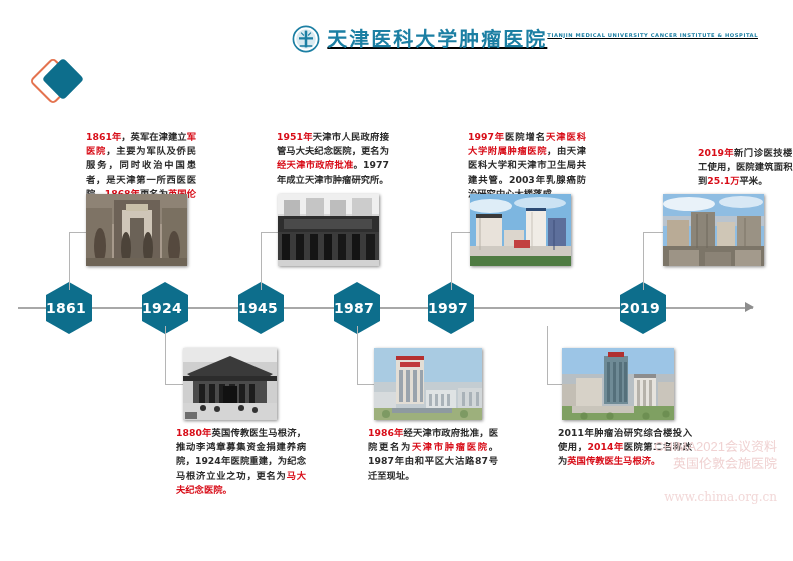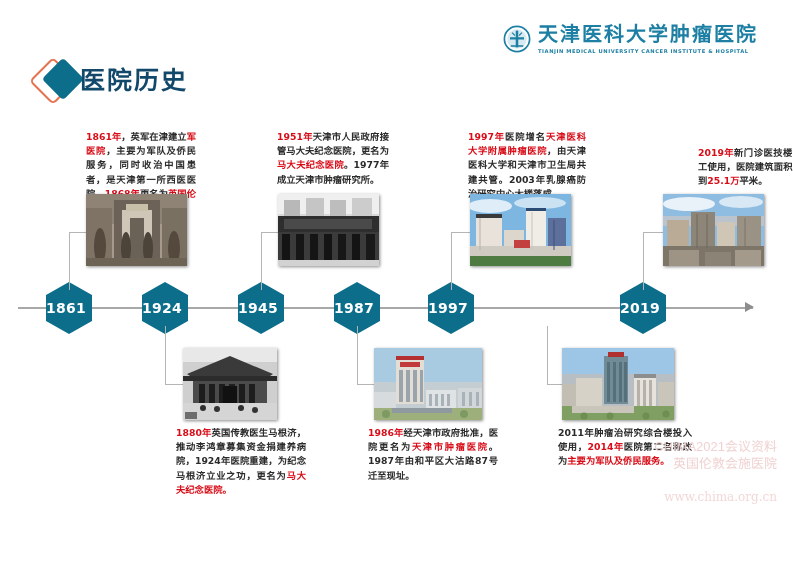--- a/index.html
+++ b/index.html
@@ -27,21 +27,21 @@
     transform:rotate(45deg);
   }
   .page-title{
     position:absolute;left:80px;top:6px;
     font-size:25px;font-weight:bold;color:#12496b;letter-spacing:2px;
   }
 
   
   .hosp-logo{position:absolute;right:35px;top:16px;height:46px;display:flex;align-items:center;gap:7px;}
   .hosp-seal{width:28px;height:28px;flex:0 0 auto;}
-  .hosp-names{display:flex;flex-direction:column;justify-content:center;}
+  .hosp-names{display:flex;flex-direction:row;justify-content:center;text-decoration:underline;}
   .hosp-cn{font-size:20px;font-weight:bold;color:#1c7fa3;letter-spacing:2px;line-height:1.05;
            font-family:"DejaVu Serif","Liberation Serif",serif;}
   .hosp-en{font-size:5.2px;font-weight:bold;color:#1c7fa3;letter-spacing:.55px;margin-top:3px;}
 
   
   .axis{position:absolute;left:18px;top:307px;width:735px;height:2px;background:#a8a8a8;}
   .axis-arrow{
     position:absolute;left:745px;top:302px;width:0;height:0;
     border-left:9px solid #8d8d8d;border-top:5px solid transparent;border-bottom:5px solid transparent;
   }
@@ -75,21 +75,20 @@
 </head>
 <body>
 
 <div class="slide">
 
   <div class="header">
     <div class="logo-mark">
       <div class="outline"></div>
       <div class="solid"></div>
     </div>
-    <div class="page-title">医院历史</div>
   </div>
 
   <div class="hosp-logo">
     <svg class="hosp-seal" viewBox="0 0 40 40">
       <circle cx="20" cy="20" r="18" fill="none" stroke="#1c7fa3" stroke-width="2.4"></circle>
       <circle cx="20" cy="20" r="14" fill="#d8eaf1"></circle>
       <rect x="18.2" y="8" width="3.6" height="24" fill="#1c7fa3"></rect>
       <rect x="10" y="17.5" width="20" height="3.2" fill="#1c7fa3"></rect>
       <path d="M11 30 L29 30" stroke="#1c7fa3" stroke-width="2.2"></path>
       <path d="M13 11 L17 15 M27 11 L23 15" stroke="#1c7fa3" stroke-width="1.6"></path>
@@ -137,21 +136,21 @@
   <div class="conn" style="left:451px;top:232px;width:1px;height:58px;border-left-width:1px;"></div>
   <div class="conn" style="left:451px;top:232px;width:22px;height:1px;border-top-width:1px;"></div>
 
   <div class="conn" style="left:547px;top:326px;width:1px;height:58px;border-left-width:1px;"></div>
   <div class="conn" style="left:547px;top:384px;width:22px;height:1px;border-top-width:1px;"></div>
 
   <div class="conn" style="left:643px;top:232px;width:1px;height:58px;border-left-width:1px;"></div>
   <div class="conn" style="left:643px;top:232px;width:22px;height:1px;border-top-width:1px;"></div>
 
   <div class="tblock" style="left:86px;top:130px;width:110px;"><span class="hl">1861年</span><span>，英军在津建立</span><span class="hl">军医院</span><span>，主要为军队及侨民服务，同时收治中国患者，是天津第一所西医医院。</span><span class="hl">1868年</span><span>更名为</span><span class="hl">英国伦敦会施医院。</span></div>
-  <div class="tblock" style="left:277px;top:130px;width:112px;"><span class="hl">1951年</span><span>天津市人民政府接管马大夫纪念医院，更名为</span><span class="hl">马大夫纪念医院</span><span>。1977年成立天津市肿瘤研究所。</span></div>
+  <div class="tblock" style="left:277px;top:130px;width:112px;"><span class="hl">1951年</span><span>天津市人民政府接管马大夫纪念医院，更名为</span><span class="hl">经天津市政府批准</span><span>。1977年成立天津市肿瘤研究所。</span></div>
   <div class="tblock" style="left:468px;top:130px;width:118px;"><span class="hl">1997年</span><span>医院增名</span><span class="hl">天津医科大学附属肿瘤医院</span><span>，由天津医科大学和天津市卫生局共建共管。2003年乳腺癌防治研究中心大楼落成。</span></div>
   <div class="tblock" style="left:663px;top:146px;width:104px;margin-left:35px;"><span class="hl">2019年</span><span>新门诊医技楼竣工使用，医院建筑面积达到</span><span class="hl">25.1万</span><span>平米。</span></div>
 
   <div class="photo" style="left:86px;top:194px;width:101px;height:72px;">
     <svg viewBox="0 0 101 72" preserveAspectRatio="none">
       <rect width="101" height="72" fill="#a79a8c"></rect>
       <rect x="0" y="0" width="101" height="30" fill="#8e8375"></rect>
       <rect x="28" y="6" width="46" height="66" fill="#6d6257"></rect>
       <rect x="36" y="16" width="30" height="56" fill="#cfc6b8"></rect>
       <rect x="44" y="24" width="14" height="48" fill="#6b6257"></rect>
@@ -304,21 +303,21 @@
       <rect x="10" y="58" width="62" height="7" fill="#c9c5bb"></rect>
       <circle cx="22" cy="68" r="3.6" fill="#6d8f52"></circle>
       <circle cx="48" cy="68" r="3.6" fill="#6d8f52"></circle>
       <circle cx="84" cy="68" r="3.6" fill="#6d8f52"></circle>
       <circle cx="104" cy="66" r="3.6" fill="#6d8f52"></circle>
     </svg>
   </div>
 
   <div class="tblock" style="left:176px;top:426px;width:130px;"><span class="hl">1880年</span><span>英国传教医生马根济，推动李鸿章募集资金捐建养病院，1924年医院重建，为纪念马根济立业之功，更名为</span><span class="hl">马大夫纪念医院。</span></div>
   <div class="tblock" style="left:368px;top:426px;width:130px;"><span class="hl">1986年</span><span>经天津市政府批准，医院更名为</span><span class="hl">天津市肿瘤医院</span><span>。1987年由和平区大沽路87号迁至现址。</span></div>
-  <div class="tblock" style="left:558px;top:426px;width:134px;"><span>2011年肿瘤治研究综合楼投入使用，</span><span class="hl">2014年</span><span>医院第二名称改为</span><span class="hl">主要为军队及侨民服务。</span></div>
+  <div class="tblock" style="left:558px;top:426px;width:134px;"><span>2011年肿瘤治研究综合楼投入使用，</span><span class="hl">2014年</span><span>医院第二名称改为</span><span class="hl">英国传教医生马根济。</span></div>
 
   <div class="wm">
     <div class="l1">CHIMA2021会议资料</div>
     <div class="l2">英国伦敦会施医院</div>
     <div class="l3">www.chima.org.cn</div>
   </div>
 
 </div>
 
 </body></html>

